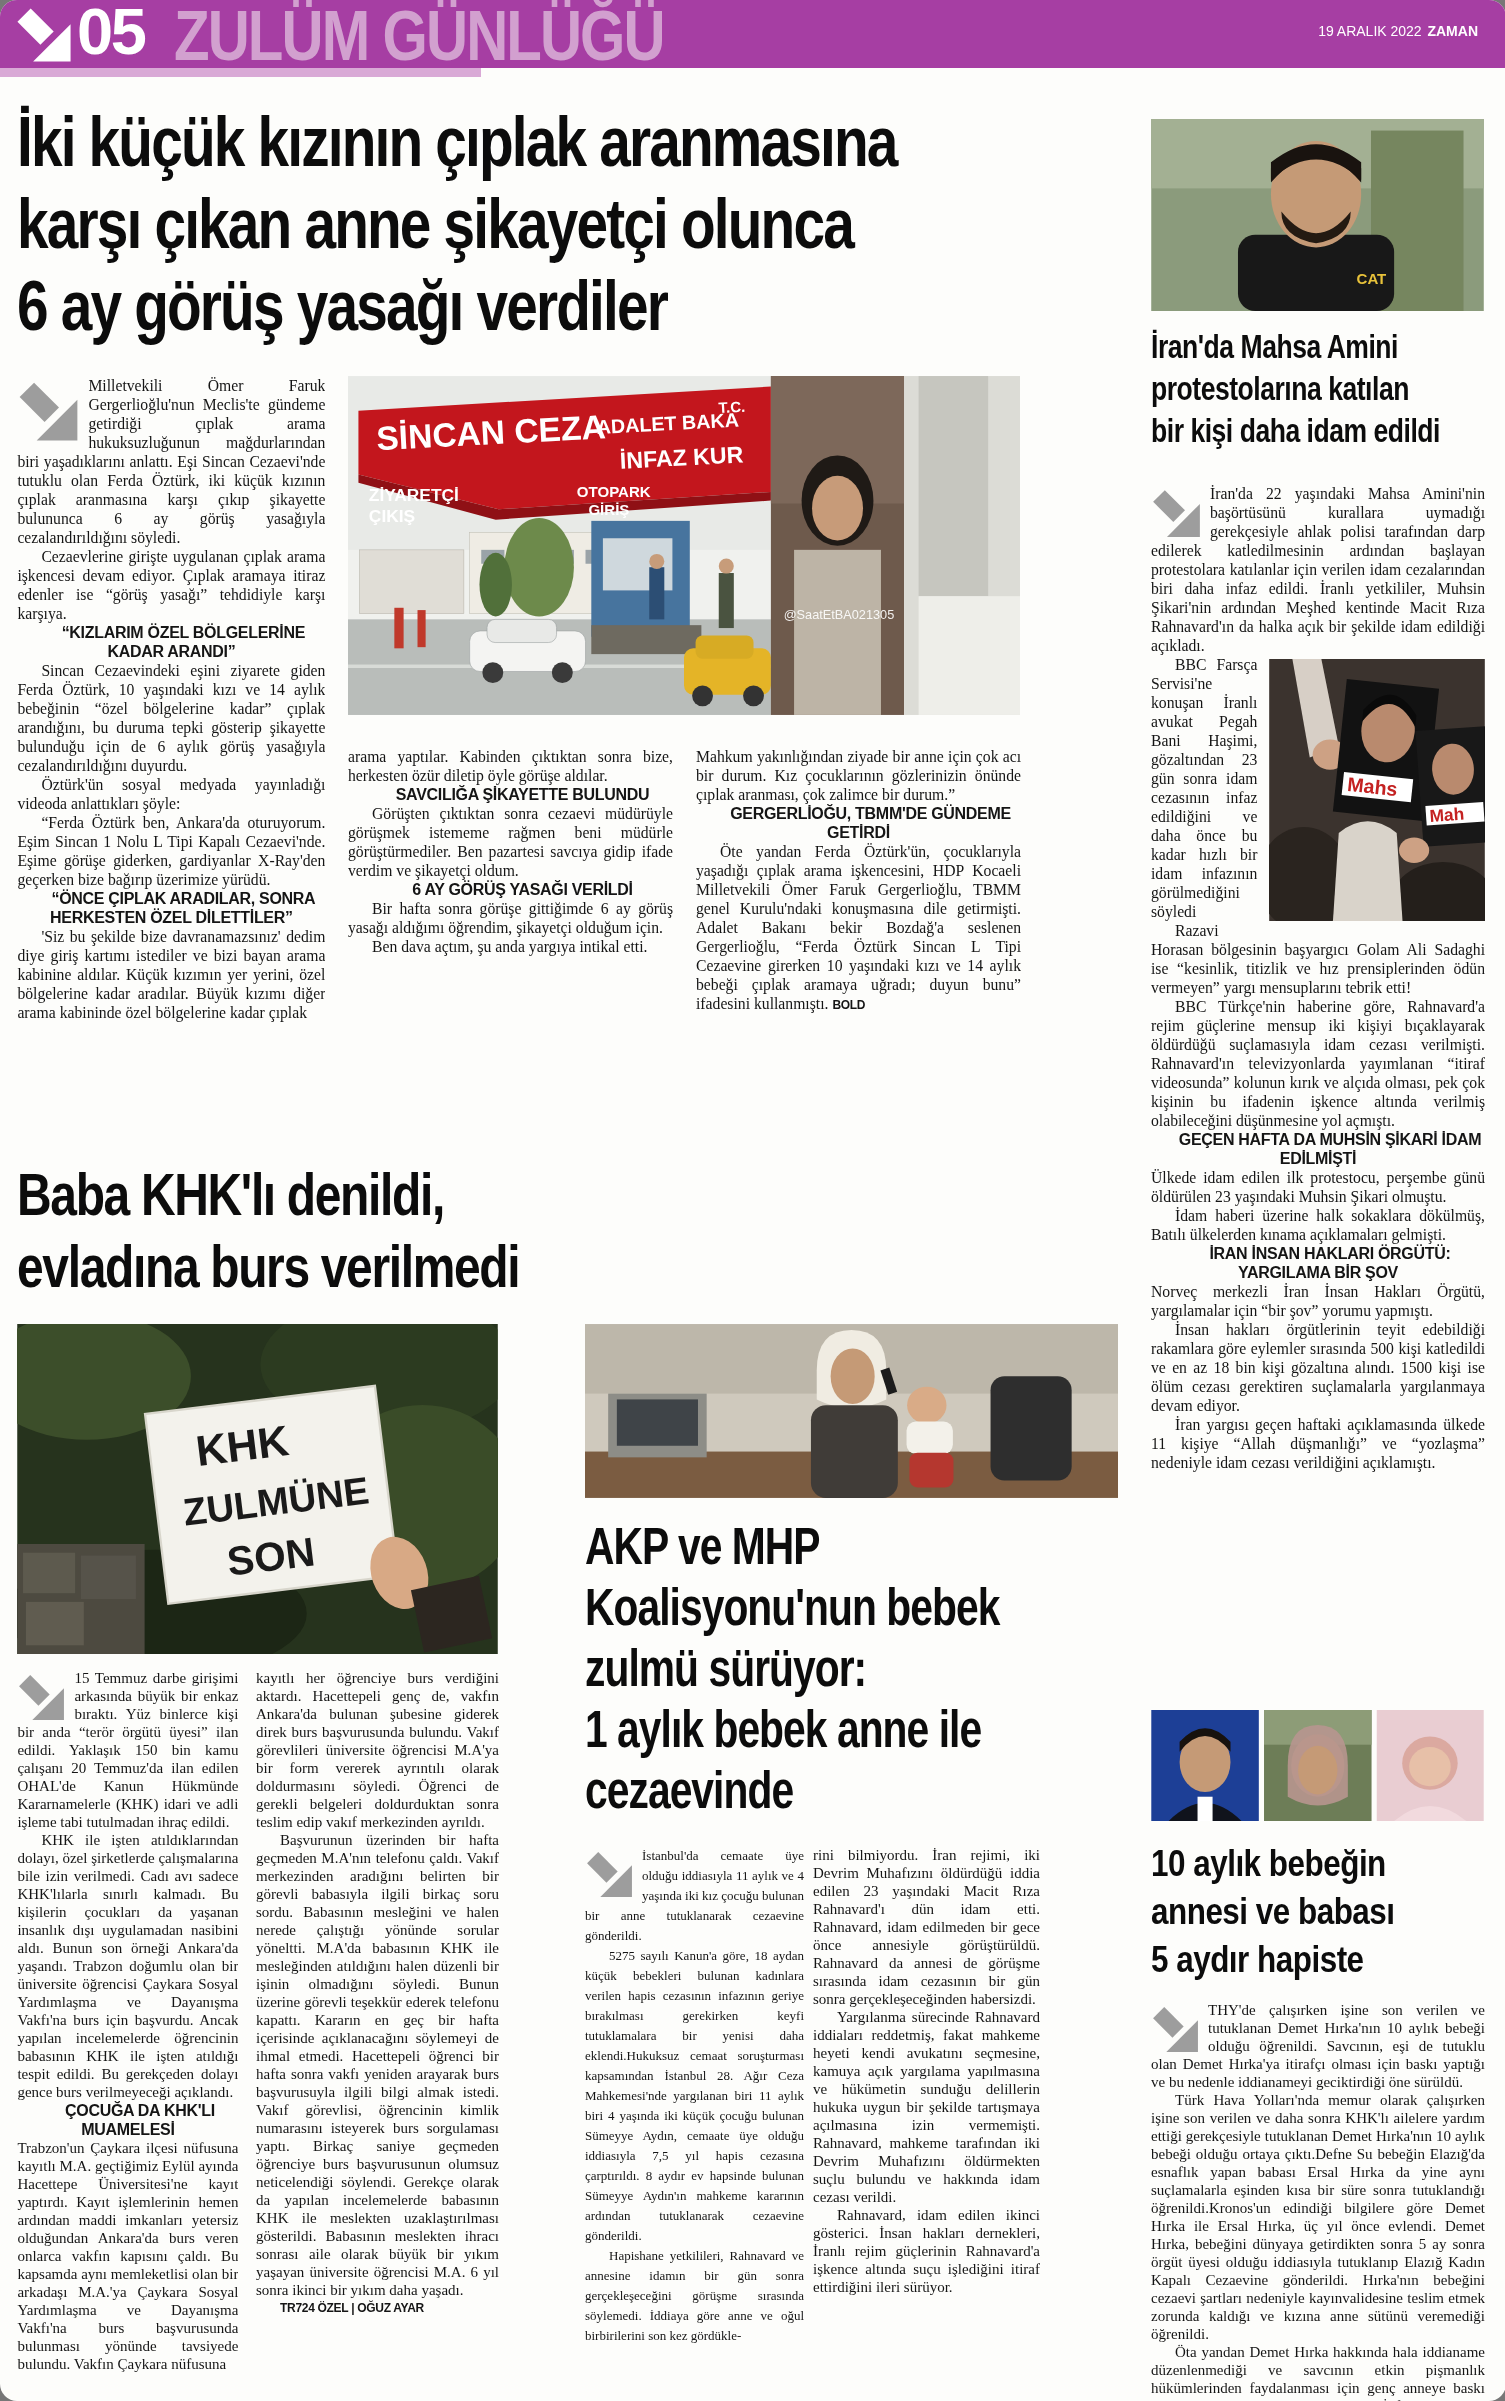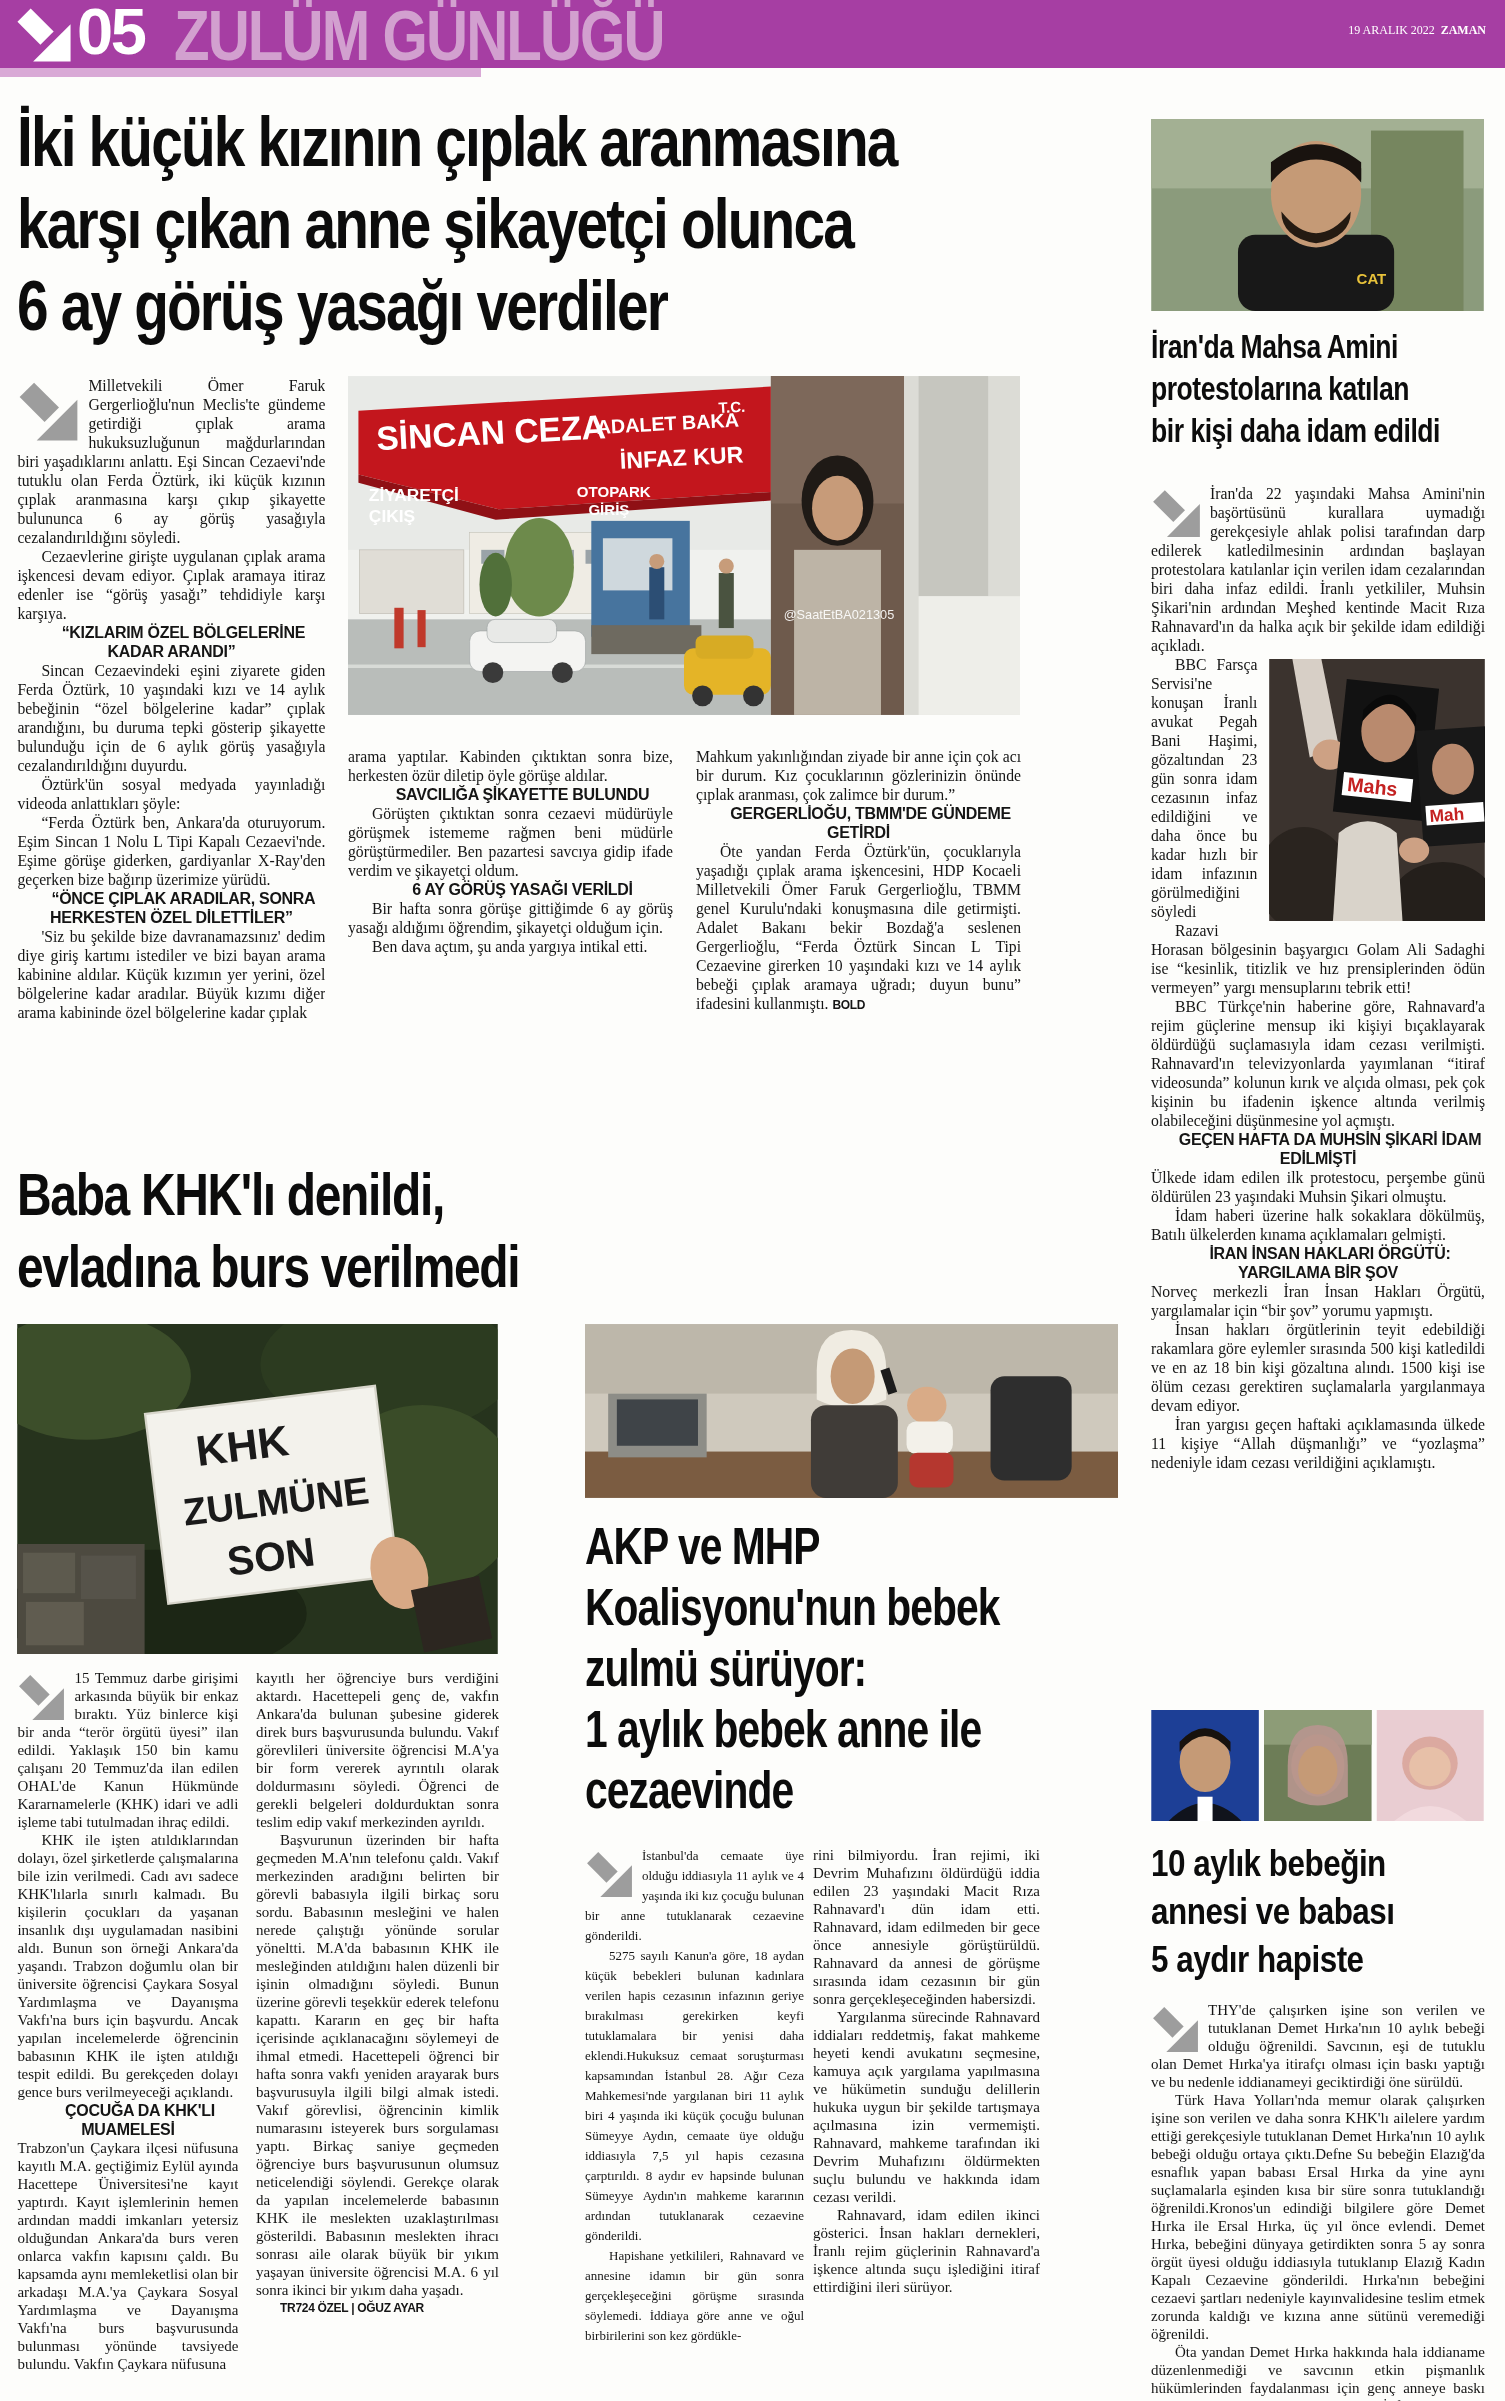--- a/index.html
+++ b/index.html
@@ -1,28 +1,28 @@
 <!DOCTYPE html>
 <html style="font-size:9.3px"><head>
 <meta charset="utf-8">
 <style>
   html,body{margin:0;padding:0;background:#777;}
   .page{position:relative;width:1506px;height:2401px;background:#fdfdfb;overflow:hidden;
-        font-family:"Liberation Serif",serif;color:#151515;}
+        font-family:"Liberation Serif",serif;color:#151515;border-radius:17px;}
   
   .masthead{position:absolute;left:0;top:0;width:1506px;height:68px;background:#a63ea3;}
   .masthead-substrip{position:absolute;left:0;top:68px;width:481px;height:9.3px;background:#d9a9d6;}
   .mast-arrow{position:absolute;left:15px;top:5.8px;width:58px;height:58px;}
   .page-num{position:absolute;left:77px;top:-5.8px;font-family:"Liberation Sans",sans-serif;
             font-weight:bold;font-size:65px;color:#ffffff;letter-spacing:-2.3px;}
   .section-title{position:absolute;left:174px;top:-4.6px;font-family:"Liberation Sans",sans-serif;
             font-weight:bold;font-size:71px;color:#d2a0cf;letter-spacing:-2.3px;white-space:nowrap;
             transform:scaleX(0.82);transform-origin:left top;}
-  .mast-date{position:absolute;right:20px;top:23px;font-family:Liberation Serif, serif;
-            font-size:12px;color:#fff;letter-spacing:0;}
+  .mast-date{position:absolute;right:28px;top:23px;font-family:Liberation Sans, sans-serif;
+            font-size:14px;color:#fff;letter-spacing:0;}
   .mast-date b{margin-left:5.8px;font-weight:bold;}
   
   .hl{font-family:"Liberation Sans",sans-serif;font-weight:bold;color:#0c0c0c;white-space:nowrap;
       transform-origin:left top;}
   .hl-xl{font-size:71px;line-height:82px;letter-spacing:-2.3px;transform:scaleX(0.80);}
   .hl-lg{font-size:60px;line-height:72px;letter-spacing:-1.7px;transform:scaleX(0.80);}
   .hl-md{font-size:51px;line-height:61px;letter-spacing:-1.2px;transform:scaleX(0.80);}
   .hl-sm{font-size:34px;line-height:42px;letter-spacing:-0.6px;transform:scaleX(0.78);}
   .hl-sm2{font-size:37px;line-height:48px;letter-spacing:-0.6px;transform:scaleX(0.85);}
   

